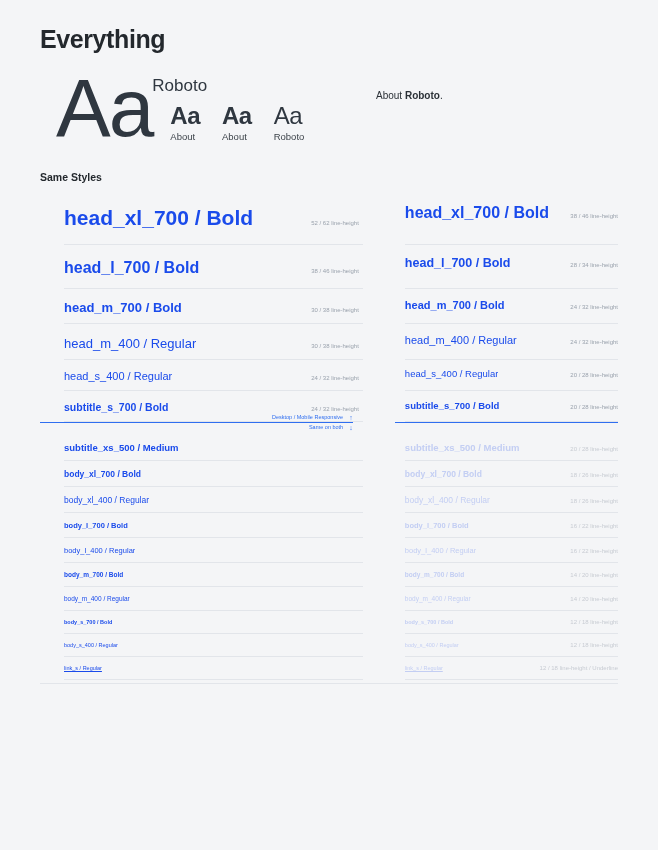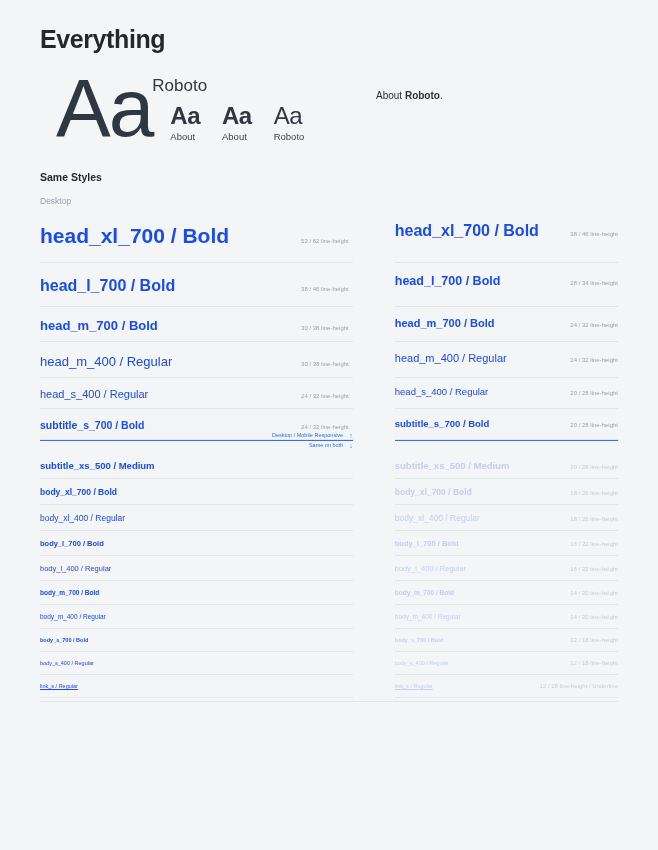--- a/index.html
+++ b/index.html
@@ -117,20 +117,21 @@
   .col-head-left { width: 336px; }
   .col-head-right { width: 240px; }
   .col-head {
     font-size: 8.5px;
     color: #9aa2ad;
   }
 
   .table-row {
     display: flex;
     margin-top: 3px;
+    margin-left: 24px;
   }
   .cell {
     position: relative;
     display: flex;
     align-items: baseline;
     justify-content: space-between;
     border-bottom: 1px solid #e2e5ea;
     box-sizing: border-box;
   }
   .cell-left { width: 336px; padding-right: 4px; }
@@ -221,23 +222,20 @@
     <div class="specimen-right">
       <div class="about-text">
         <span>About </span><b>Roboto</b><span>.</span><br>
       </div>
     </div>
   </div>
 
   <div class="styles-section">
     <div class="section-title">Same Styles</div>
     <div class="col-headers">
-      <div class="col-head-left">
-        <span class="col-head">Desktop</span>
-      </div>
     </div>
 
     <div id="rows-container">
         <div class="table-row">
           <div class="cell cell-left" style="padding-top: 11.55px; padding-bottom: 11.55px;">
             <span class="sample" style="font-size: 21px; font-weight: 700; line-height: 1.35;">head_xl_700 / Bold</span>
             <span class="meta">52 / 62 line-height</span>
           </div>
           <div class="cell cell-right" style="padding-top: 8.8px; padding-bottom: 8.8px;">
             <span class="sample" style="font-size: 16px; font-weight: 700; line-height: 1.35;">head_xl_700 / Bold</span>

